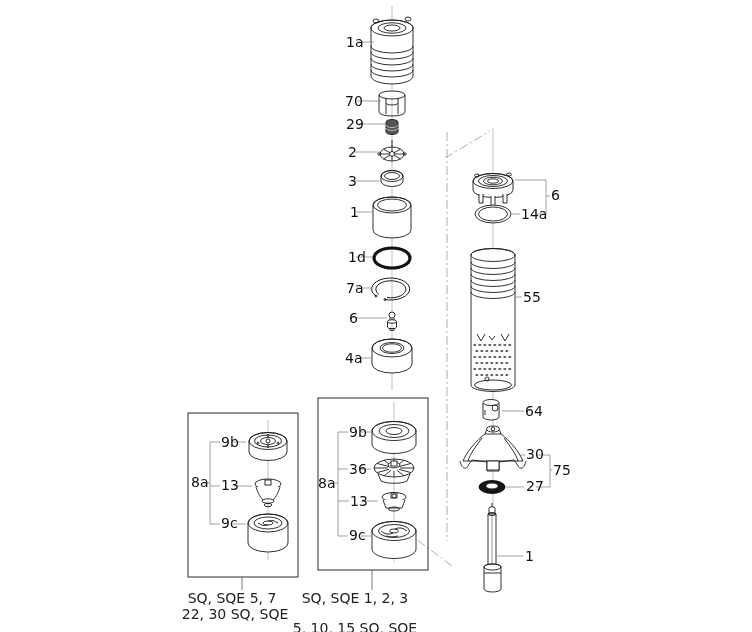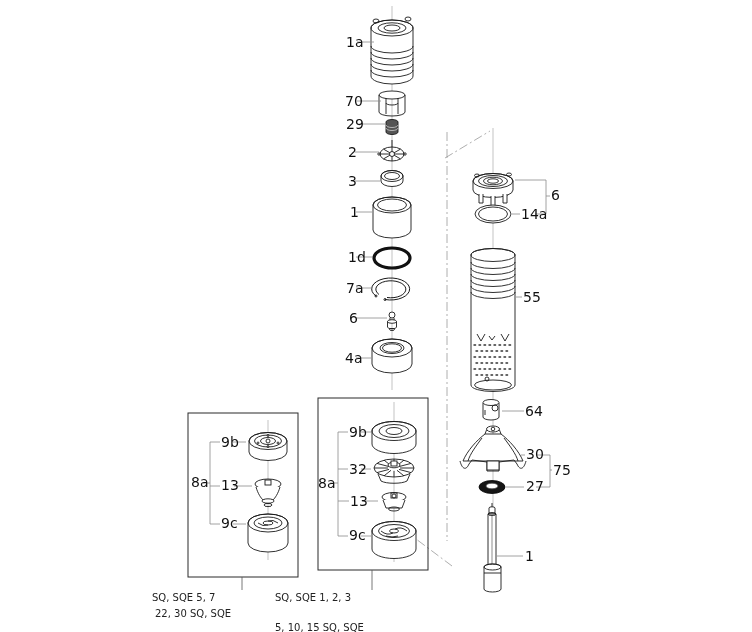--- a/index.html
+++ b/index.html
@@ -6,22 +6,22 @@
   .stage{
     position:relative;width:752px;height:632px;background:#ffffff;
     font-family:"DejaVu Sans",sans-serif;overflow:hidden;
   }
   .stage svg{position:absolute;left:0;top:0;}
   .lbl{
     position:absolute;font-size:14px;line-height:9px;color:#111;
     font-family:"DejaVu Sans",sans-serif;white-space:nowrap;
   }
   .cap{
-    position:absolute;font-size:10px;line-height:10px;color:#222;
-    width:160px;white-space:nowrap;
+    position:absolute;font-size:14px;line-height:10px;color:#222;
+    width:160px;text-align:center;white-space:nowrap;
   }
 </style>
 </head>
 <body>
 
 <div class="stage">
 
 <svg width="752" height="632" viewBox="0 0 752 632">
 
   <g stroke="#9a9a9a" stroke-width="0.6">
@@ -338,21 +338,21 @@
 <div class="lbl" style="left:349px;top:314px">6</div>
 <div class="lbl" style="left:345px;top:354px">4a</div>
 
 <div class="lbl" style="left:191px;top:478px">8a</div>
 <div class="lbl" style="left:221px;top:438px">9b</div>
 <div class="lbl" style="left:221px;top:481px">13</div>
 <div class="lbl" style="left:221px;top:519px">9c</div>
 
 <div class="lbl" style="left:318px;top:479px">8a</div>
 <div class="lbl" style="left:349px;top:428px">9b</div>
-<div class="lbl" style="left:349px;top:465px">32</div>
+<div class="lbl" style="left:349px;top:465px">36</div>
 <div class="lbl" style="left:350px;top:497px">13</div>
 <div class="lbl" style="left:349px;top:531px">9c</div>
 
 <div class="lbl" style="left:551px;top:191px">6</div>
 <div class="lbl" style="left:521px;top:210px">14a</div>
 <div class="lbl" style="left:523px;top:293px">55</div>
 <div class="lbl" style="left:525px;top:407px">64</div>
 <div class="lbl" style="left:526px;top:450px">30</div>
 <div class="lbl" style="left:553px;top:466px">75</div>
 <div class="lbl" style="left:526px;top:482px">27</div>

